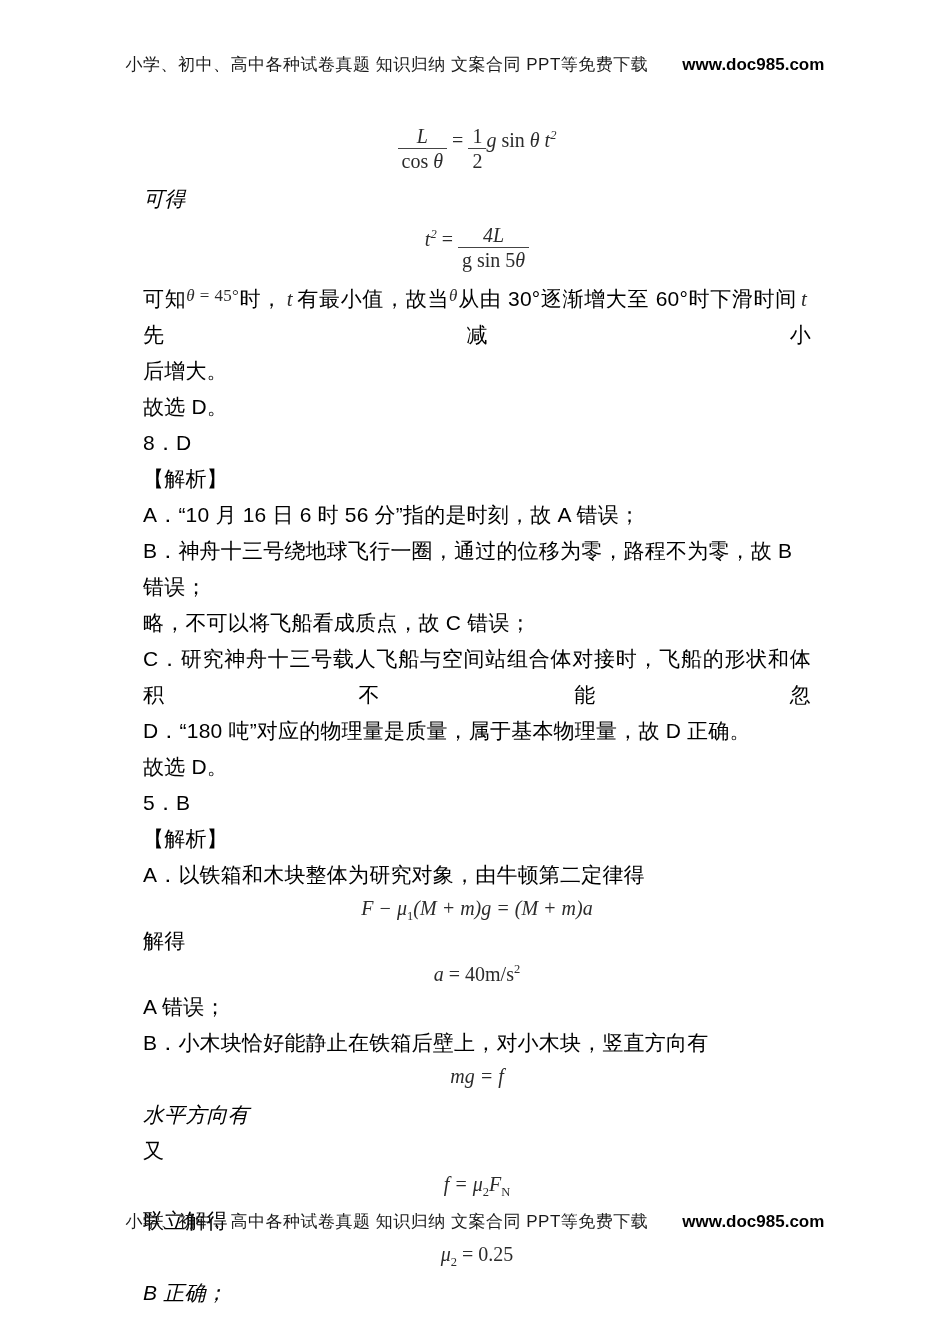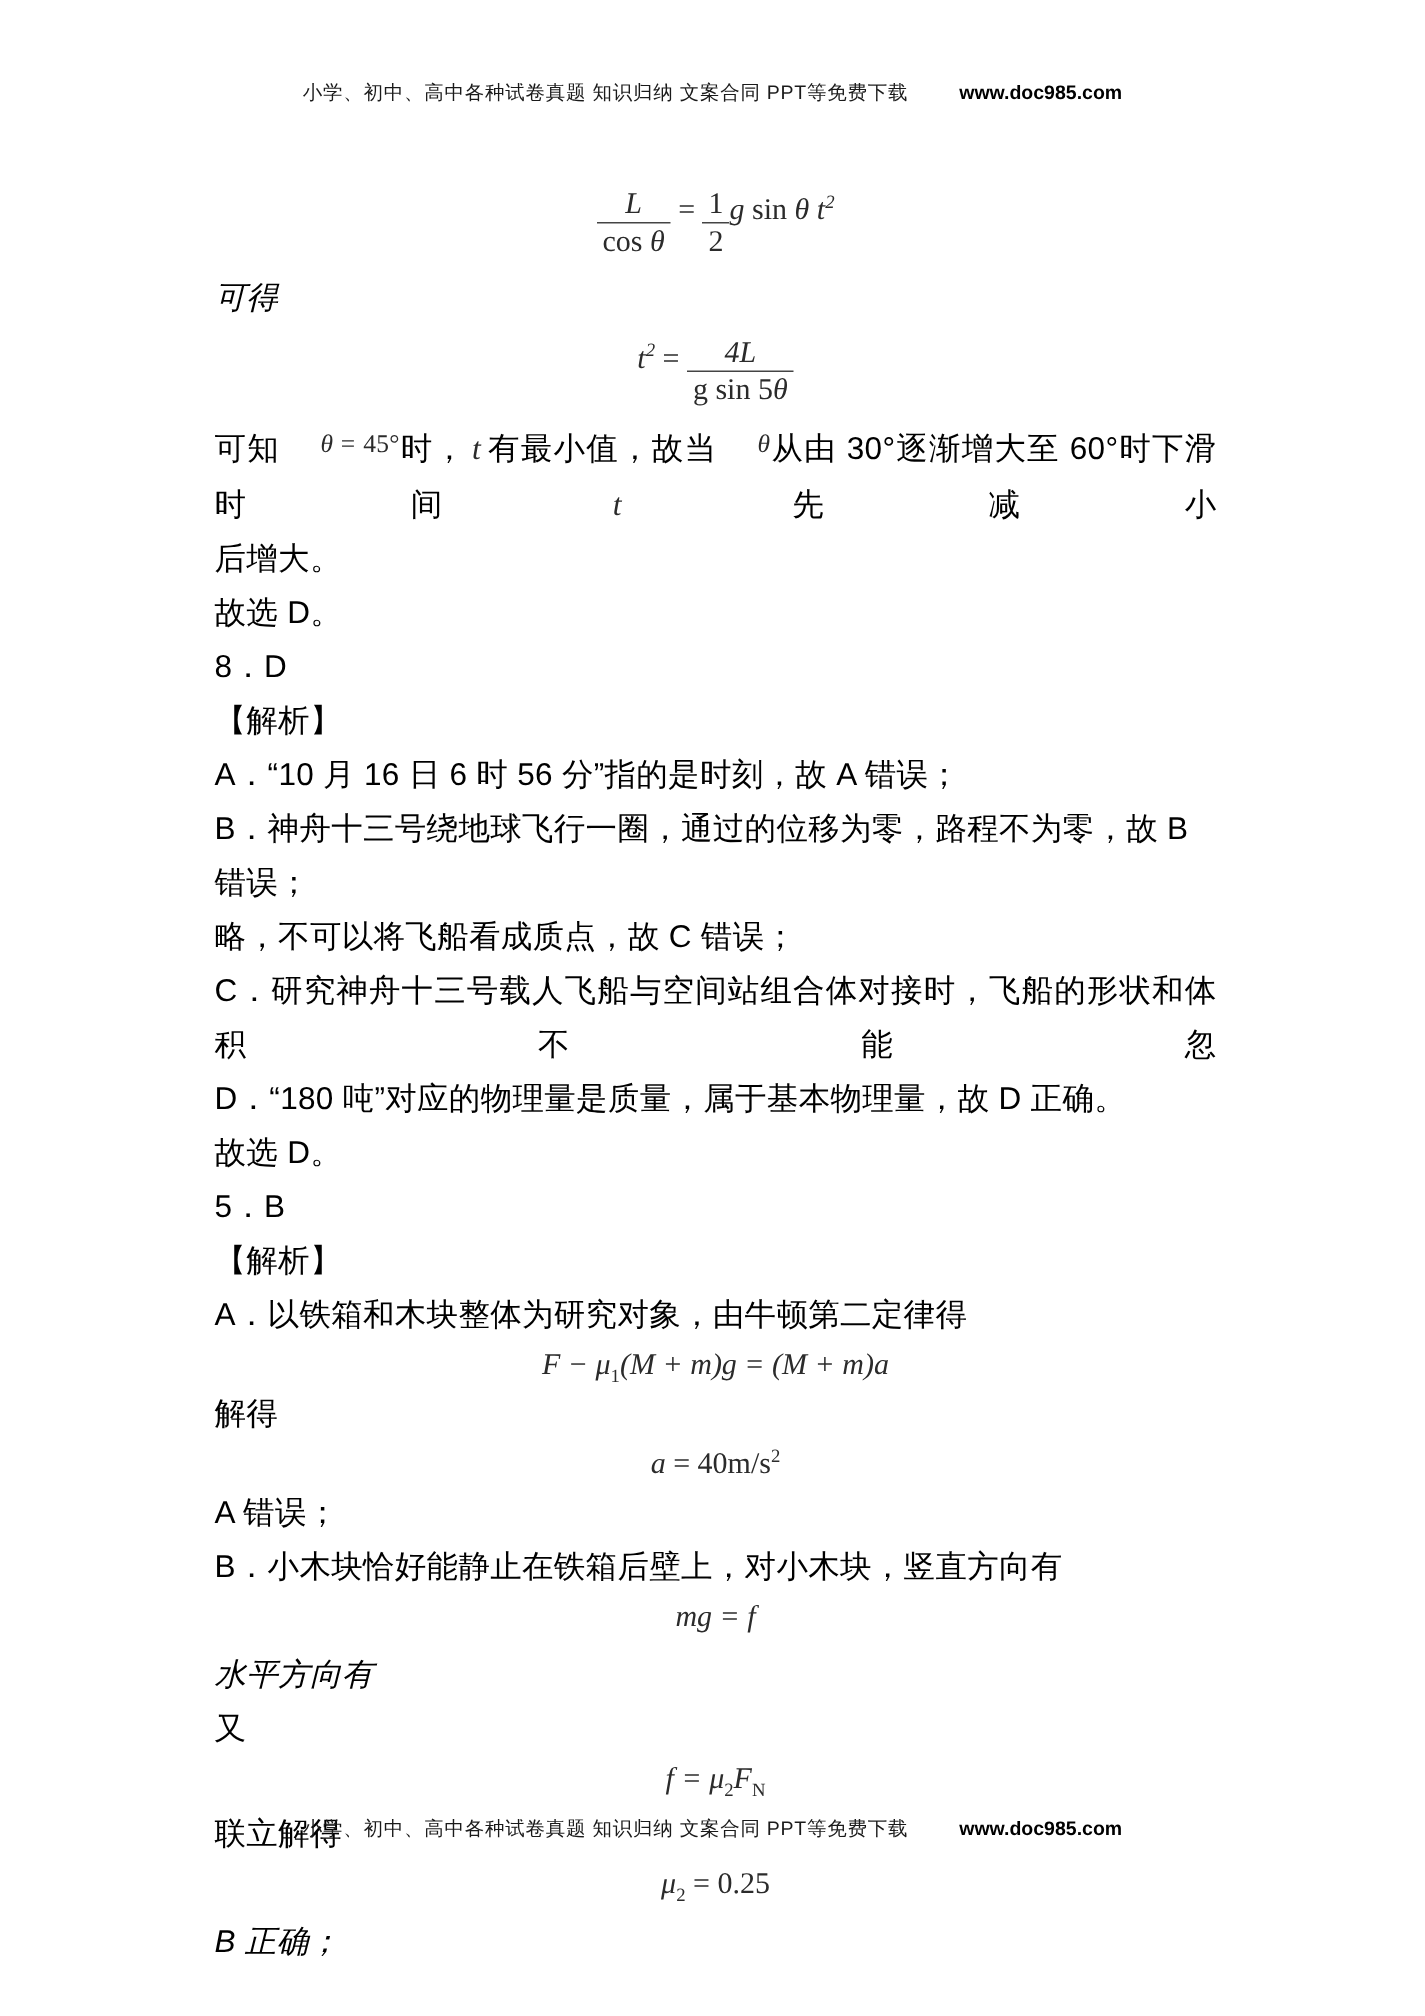--- a/index.html
+++ b/index.html
@@ -7,21 +7,21 @@
     position:relative;
     width:950px;height:1344px;
     background:#ffffff;color:#000;
     font-family:"Liberation Sans", serif;
     overflow:hidden;
   }
   
   .pg-bar{
     position:absolute;left:0;right:0;
     text-align:center;
-    font-size:13px;color:#1a1a1a;
+    font-size:17px;color:#1a1a1a;
     white-space:nowrap;
   }
   .pg-bar .tagline{font-family:"Liberation Sans", serif;letter-spacing:.5px;}
   .pg-bar .url{font-family:"Liberation Sans", sans-serif;font-weight:700;margin-left:34px;color:#000;}
   .pg-header{top:53px;}
   .pg-footer{top:1210px;}
   
   .content{
     position:absolute;top:118px;left:143px;width:668px;
   }
@@ -41,21 +41,21 @@
     line-height:1.3;
   }
   .fml .up{font-style:normal;}
   .fml sub{font-size:12.5px;font-style:normal;line-height:0;}
   .fml sup{font-size:12.5px;line-height:0;}
   .fml-tall{margin:6px 0;}
   .frac{display:inline-block;vertical-align:-1.05em;text-align:center;line-height:1.2;}
   .frac .fn{display:block;border-bottom:1px solid #444;padding:0 4px;}
   .frac .fd{display:block;padding:0 4px;}
   
-  .im{font-family:"Liberation Serif", serif;font-style:italic;color:#2b2b2b;margin-left:27px;}
+  .im{font-family:"Liberation Serif", serif;font-style:italic;color:#2b2b2b;}
   .im-raised{font-size:17px;vertical-align:5px;}
   .im-raised .up{font-style:normal;}
   .imt{margin:0 4px;}
   .mt8{margin-top:8px;font-style:italic;}
   .mt6{margin-top:6px;}
 </style>
 </head>
 <body>
 
 <div class="page">

